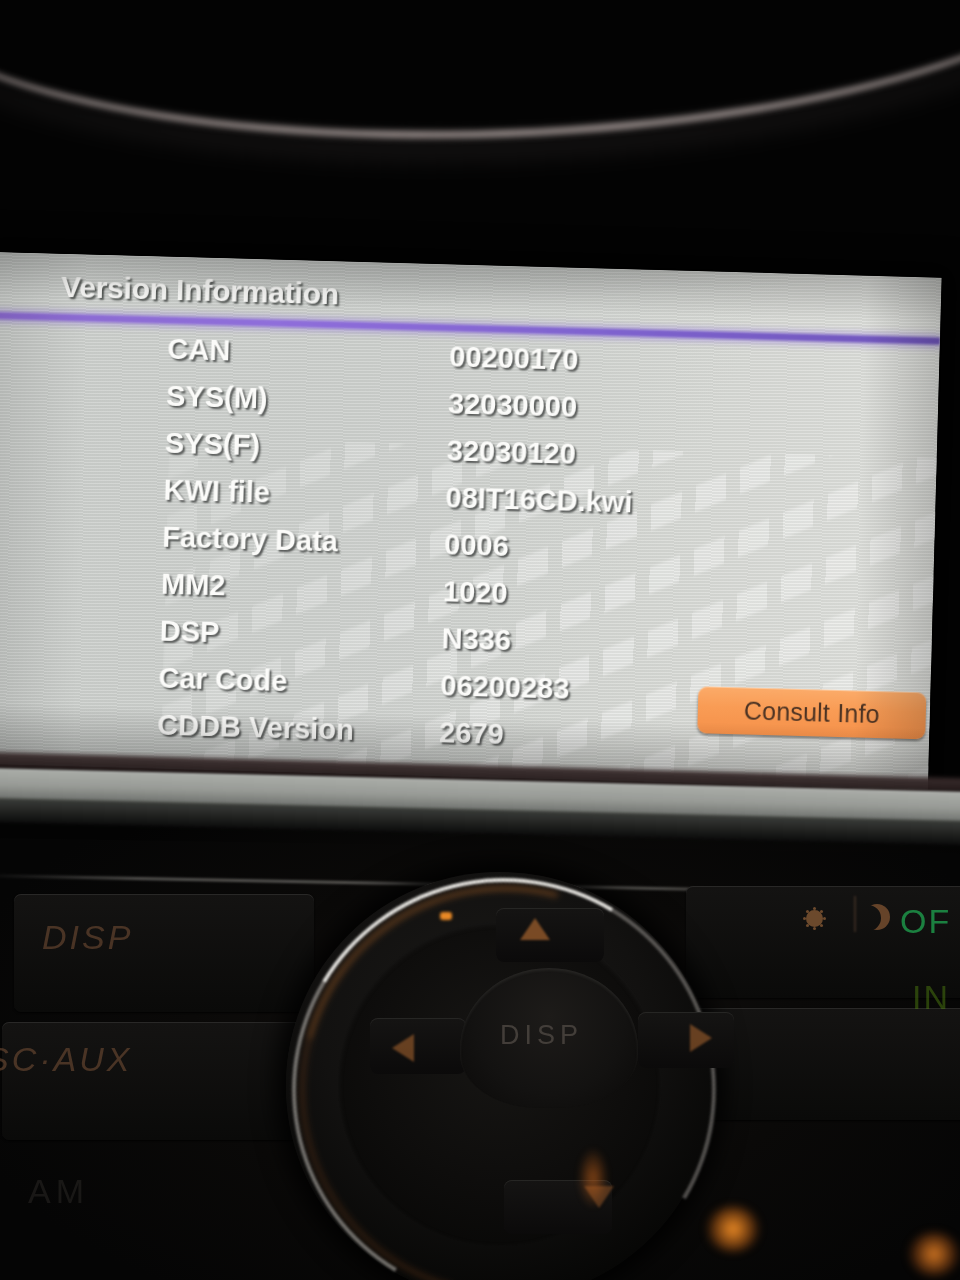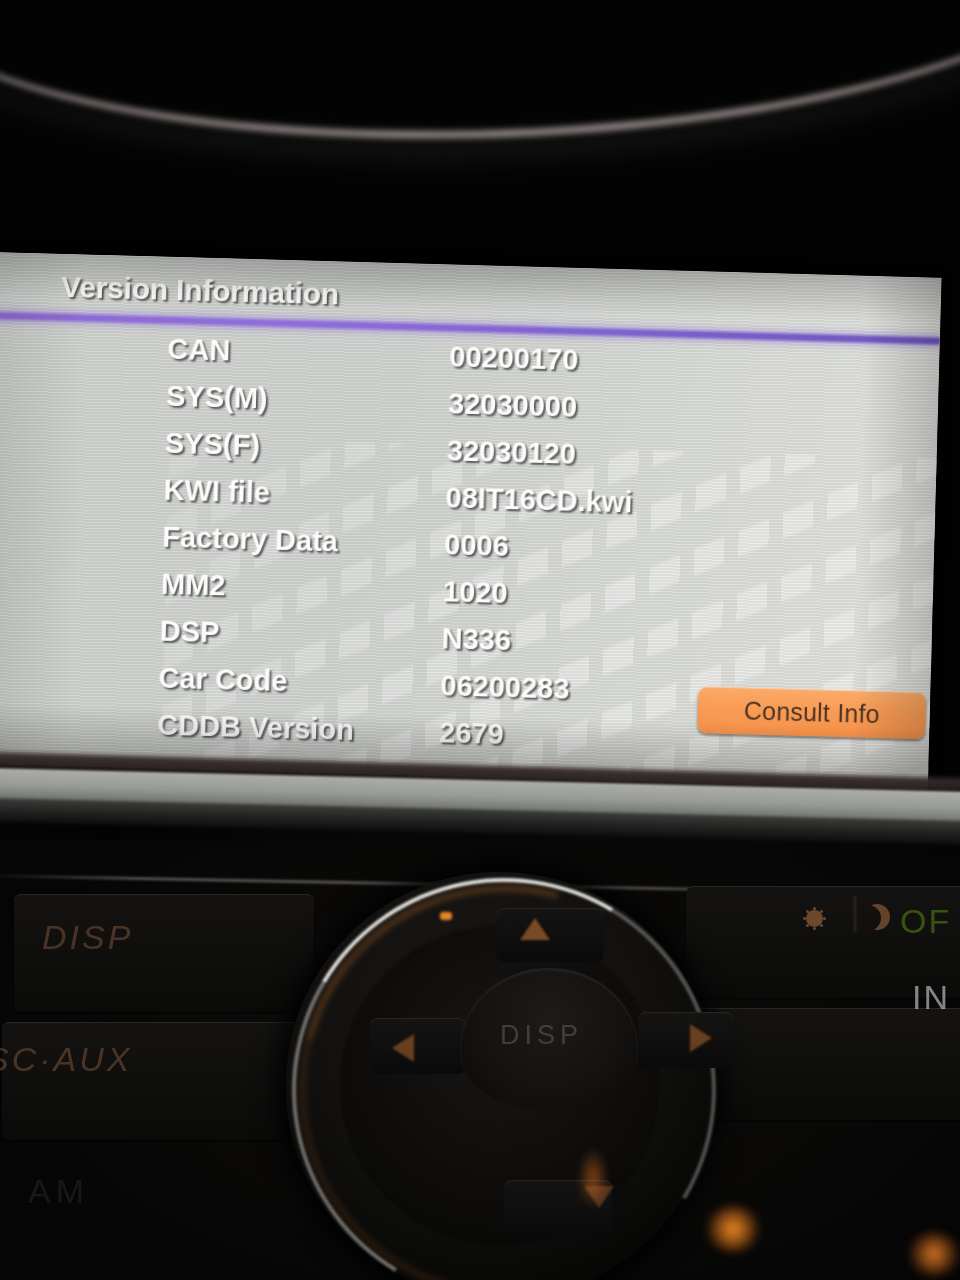--- a/index.html
+++ b/index.html
@@ -283,22 +283,22 @@
     font-size: 34px;
     font-style: italic;
     letter-spacing: 3px;
     color: #6d4a33;
     opacity: 0.62;
     filter: blur(0.6px);
     white-space: nowrap;
   }
   .lbl-disp { left: 42px;  top: 918px; }
   .lbl-aux  { left: -14px; top: 1040px; }
-  .lbl-off  { left: 900px; top: 902px; font-style: normal; letter-spacing: 2px; color: #4d7c0f; }
-  .lbl-in   { left: 912px; top: 978px; font-style: normal; letter-spacing: 2px; color: #ffffff; opacity: 0.5; }
+  .lbl-off  { left: 900px; top: 902px; font-style: normal; letter-spacing: 2px; color: #22c55e; }
+  .lbl-in   { left: 912px; top: 978px; font-style: normal; letter-spacing: 2px; color: #4d7c0f; opacity: 0.5; }
   .lbl-am   { left: 28px;  top: 1172px; font-style: normal; letter-spacing: 5px; color: #3a3632; opacity: 0.38; }
 
   
   .sun-icon {
     position: absolute;
     left: 806px;
     top: 910px;
     width: 17px;
     height: 17px;
     border-radius: 50%;

